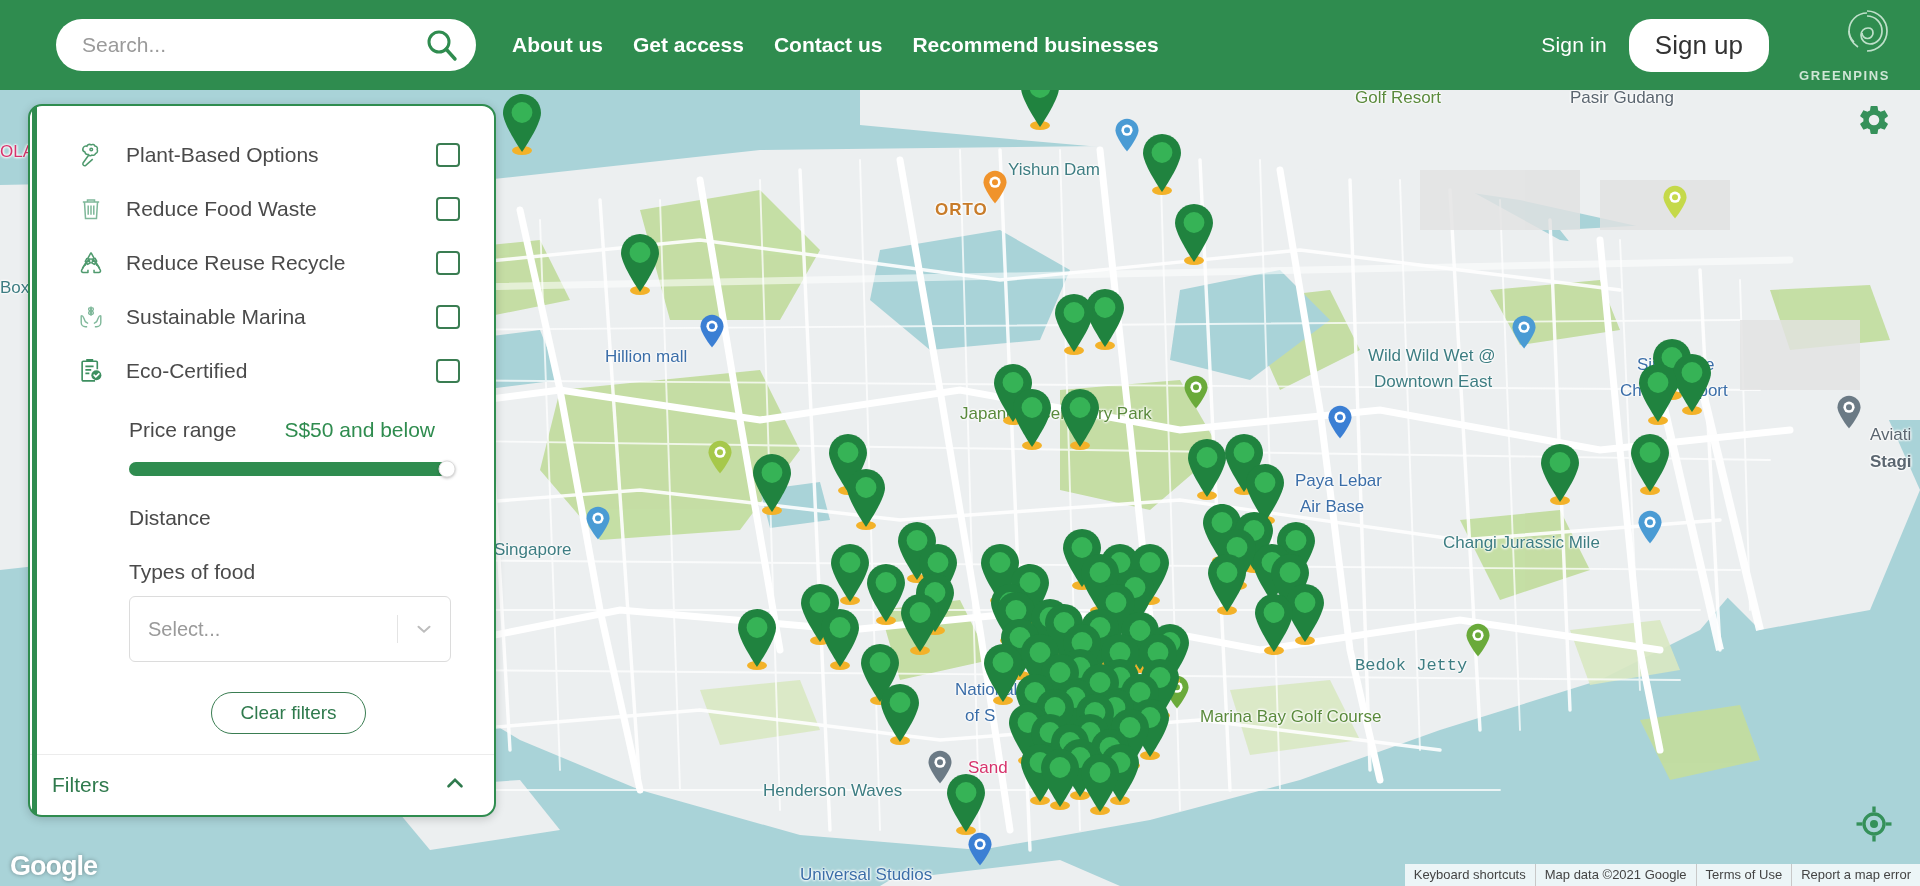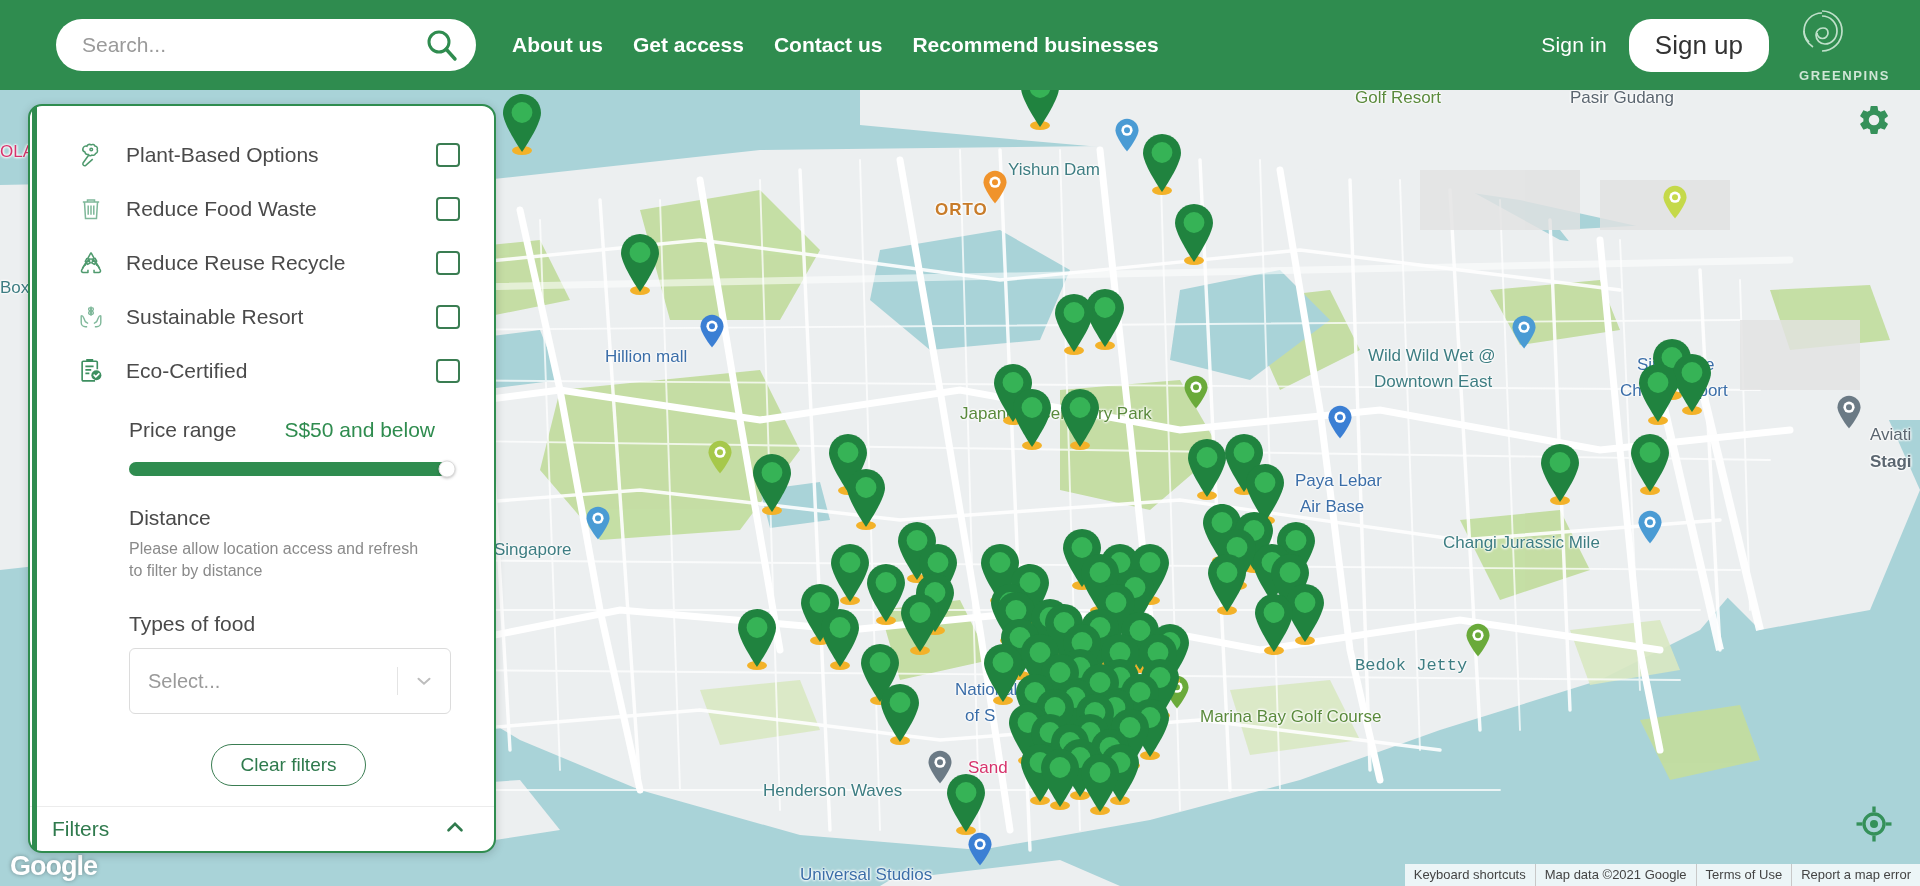--- a/index.html
+++ b/index.html
@@ -59,21 +59,21 @@
   }
   .signup-btn {
     background: #ffffff; color: #333;
     border: none; border-radius: 22px;
     padding: 11px 26px; font-size: 26px;
     cursor: pointer;
     font-family: "Liberation Sans", sans-serif;
   }
   .brand {
     display: flex; flex-direction: column;
-    align-items: flex-start; gap: 10px; margin-left: 8px;
+    align-items: flex-end; gap: 10px; margin-left: 8px;
     cursor: pointer;
   }
   .brand-name {
     color: #cfe6d6; font-size: 13px; letter-spacing: 1.6px;
     font-weight: bold;
   }
 
   
   .map {
     position: absolute; top: 90px; left: 0;
@@ -237,21 +237,21 @@
     background: #fff;
     color: #2f7a4d;
     font-size: 19px;
     border-radius: 22px;
     padding: 9px 28px;
     cursor: pointer;
     font-family: "Liberation Sans", sans-serif;
   }
   .filter-foot {
     border-top: 1px solid #ececec;
-    height: 45px;
+    height: 61px;
     display: flex; align-items: center;
     justify-content: space-between;
     padding: 0 26px 0 22px;
     cursor: pointer;
   }
   .foot-label { font-size: 21px; color: #2f7a4d; }
   .scrollbar {
     position: absolute; left: 2px; top: 0; bottom: 0;
     width: 5px; background: #2f8c4f;
     border-top-left-radius: 10px; border-bottom-left-radius: 10px;
@@ -1023,21 +1023,21 @@
             <path d="M12 4.4c-1.3-.5-2-.2-2 .9 0 1 .8 1.5 2 1.3z"></path>
             <path d="M12 4.4c1.3-.5 2-.2 2 .9 0 1-.8 1.5-2 1.3z"></path>
             <path d="M12 7.6c-1.3-.5-2-.2-2 .9 0 1 .8 1.5 2 1.3z"></path>
             <path d="M12 7.6c1.3-.5 2-.2 2 .9 0 1-.8 1.5-2 1.3z"></path>
             <path d="M3.6 10.8c1 0 1.6.6 2 1.6l1.6 3.6 2.3 1.6"></path>
             <path d="M3.6 10.8v6c0 2 1.6 3.6 3.6 3.6h1.5"></path>
             <path d="M20.4 10.8c-1 0-1.6.6-2 1.6l-1.6 3.6-2.3 1.6"></path>
             <path d="M20.4 10.8v6c0 2-1.6 3.6-3.6 3.6h-1.5"></path>
           </svg>
         </span>
-        <span class="filter-label">Sustainable Resort</span>
+        <span class="filter-label">Sustainable Marina</span>
         <span class="cbox"></span>
       </div>
 
       <div class="filter-row">
         <span class="filter-ico">
           <svg width="28" height="28" viewBox="0 0 24 24" fill="none" stroke="#3d8f60" stroke-width="1.4">
             <path d="M15.5 20.5H5.4a1 1 0 0 1-1-1V4.6a1 1 0 0 1 1-1h11a1 1 0 0 1 1 1v6"></path>
             <path d="M8.6 3.6V2.4h4.6v1.2z" fill="#3d8f60"></path>
             <path d="M7.2 8h7M7.2 11h5M7.2 14h3.4"></path>
             <circle cx="16.6" cy="15.6" r="4.3" fill="#3d8f60" stroke="none"></circle>
@@ -1052,21 +1052,20 @@
         <div class="price-head">
           <span class="price-title">Price range</span>
           <span class="price-val">S$50 and below</span>
         </div>
         <div class="slider">
           <div class="slider-fill" id="slider-fill" style="width: 100%;"></div>
           <div class="slider-thumb" id="slider-thumb" style="left: 100%;"></div>
         </div>
 
         <div class="sec-title">Distance</div>
-        <div class="sec-note">Please allow location access and refresh to filter by distance</div>
 
         <div class="sec-title">Types of food</div>
         <div class="select-box">
           <span class="select-val">Select...</span>
           <span class="select-div"></span>
           <span class="select-arrow">
             <svg width="22" height="22" viewBox="0 0 24 24" fill="none" stroke="#bdbdbd" stroke-width="2.2" stroke-linecap="round">
               <path d="M6 9.5l6 5.5 6-5.5"></path>
             </svg>
           </span>

